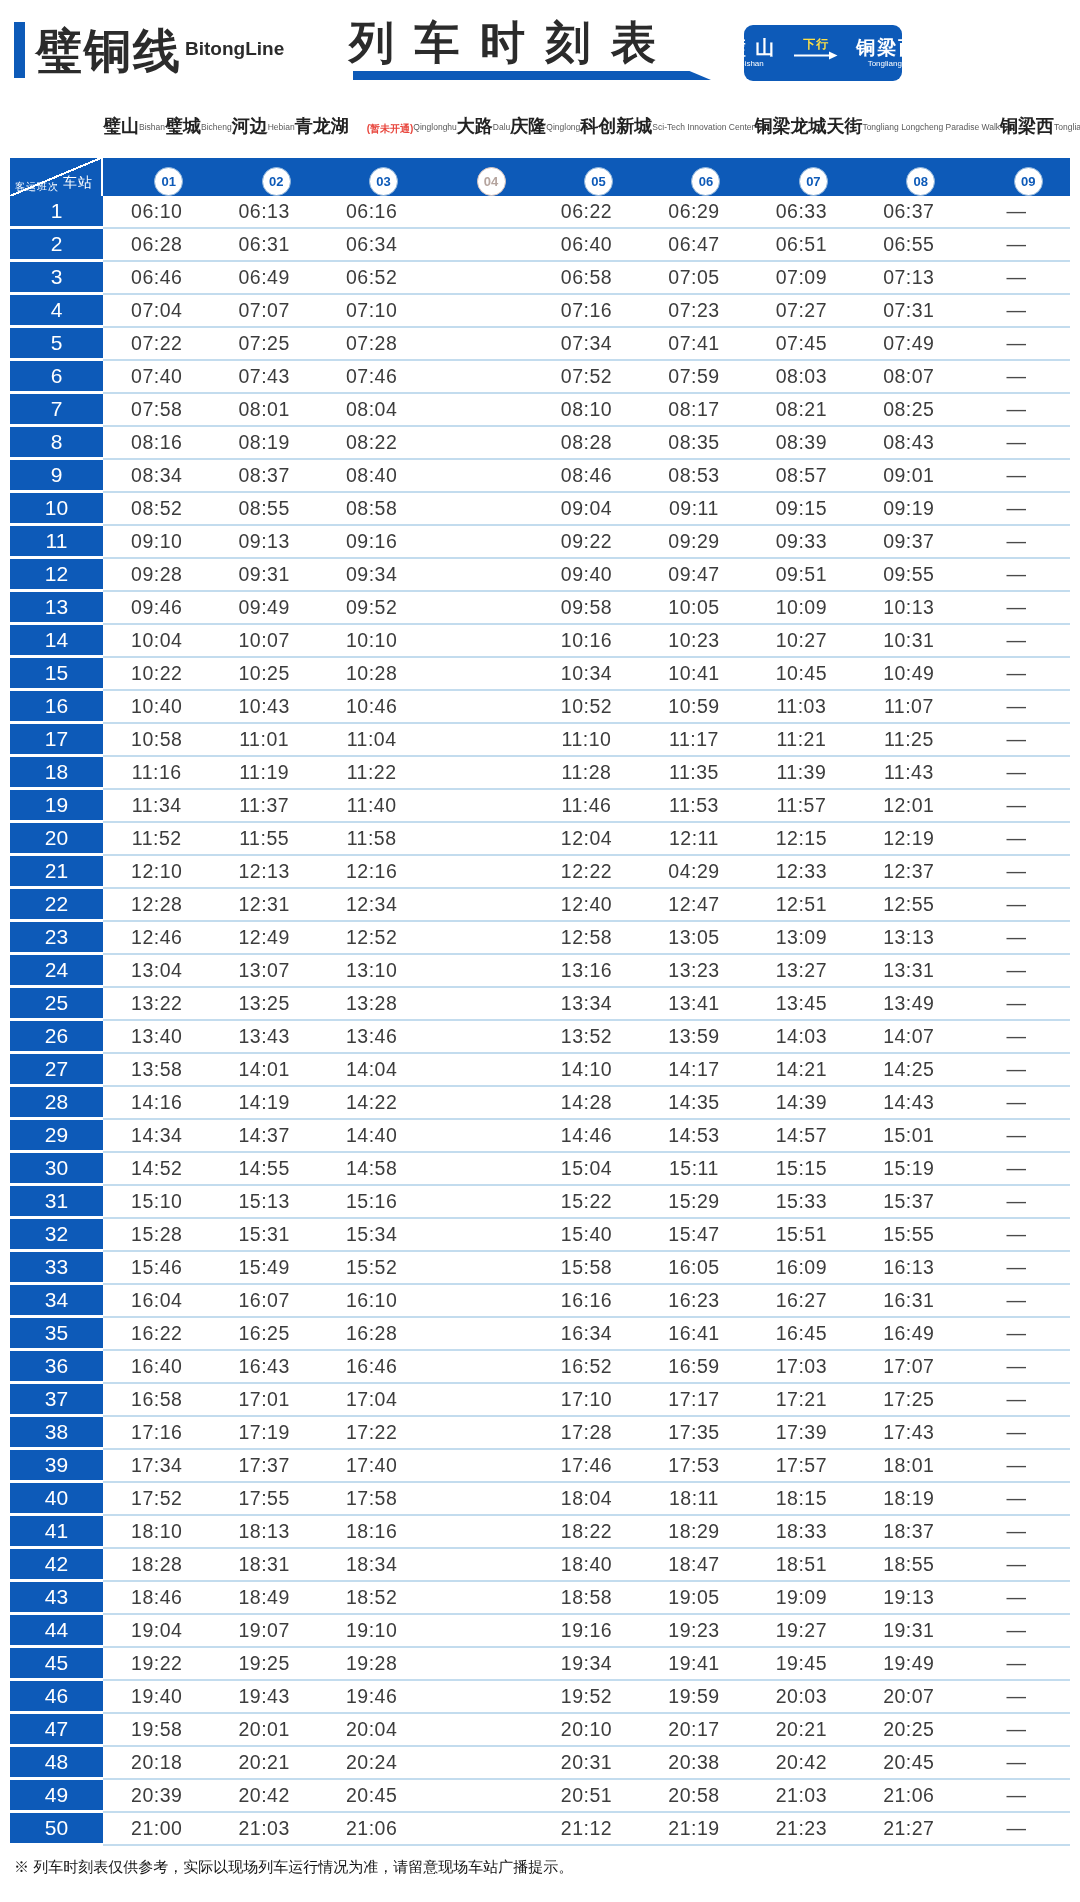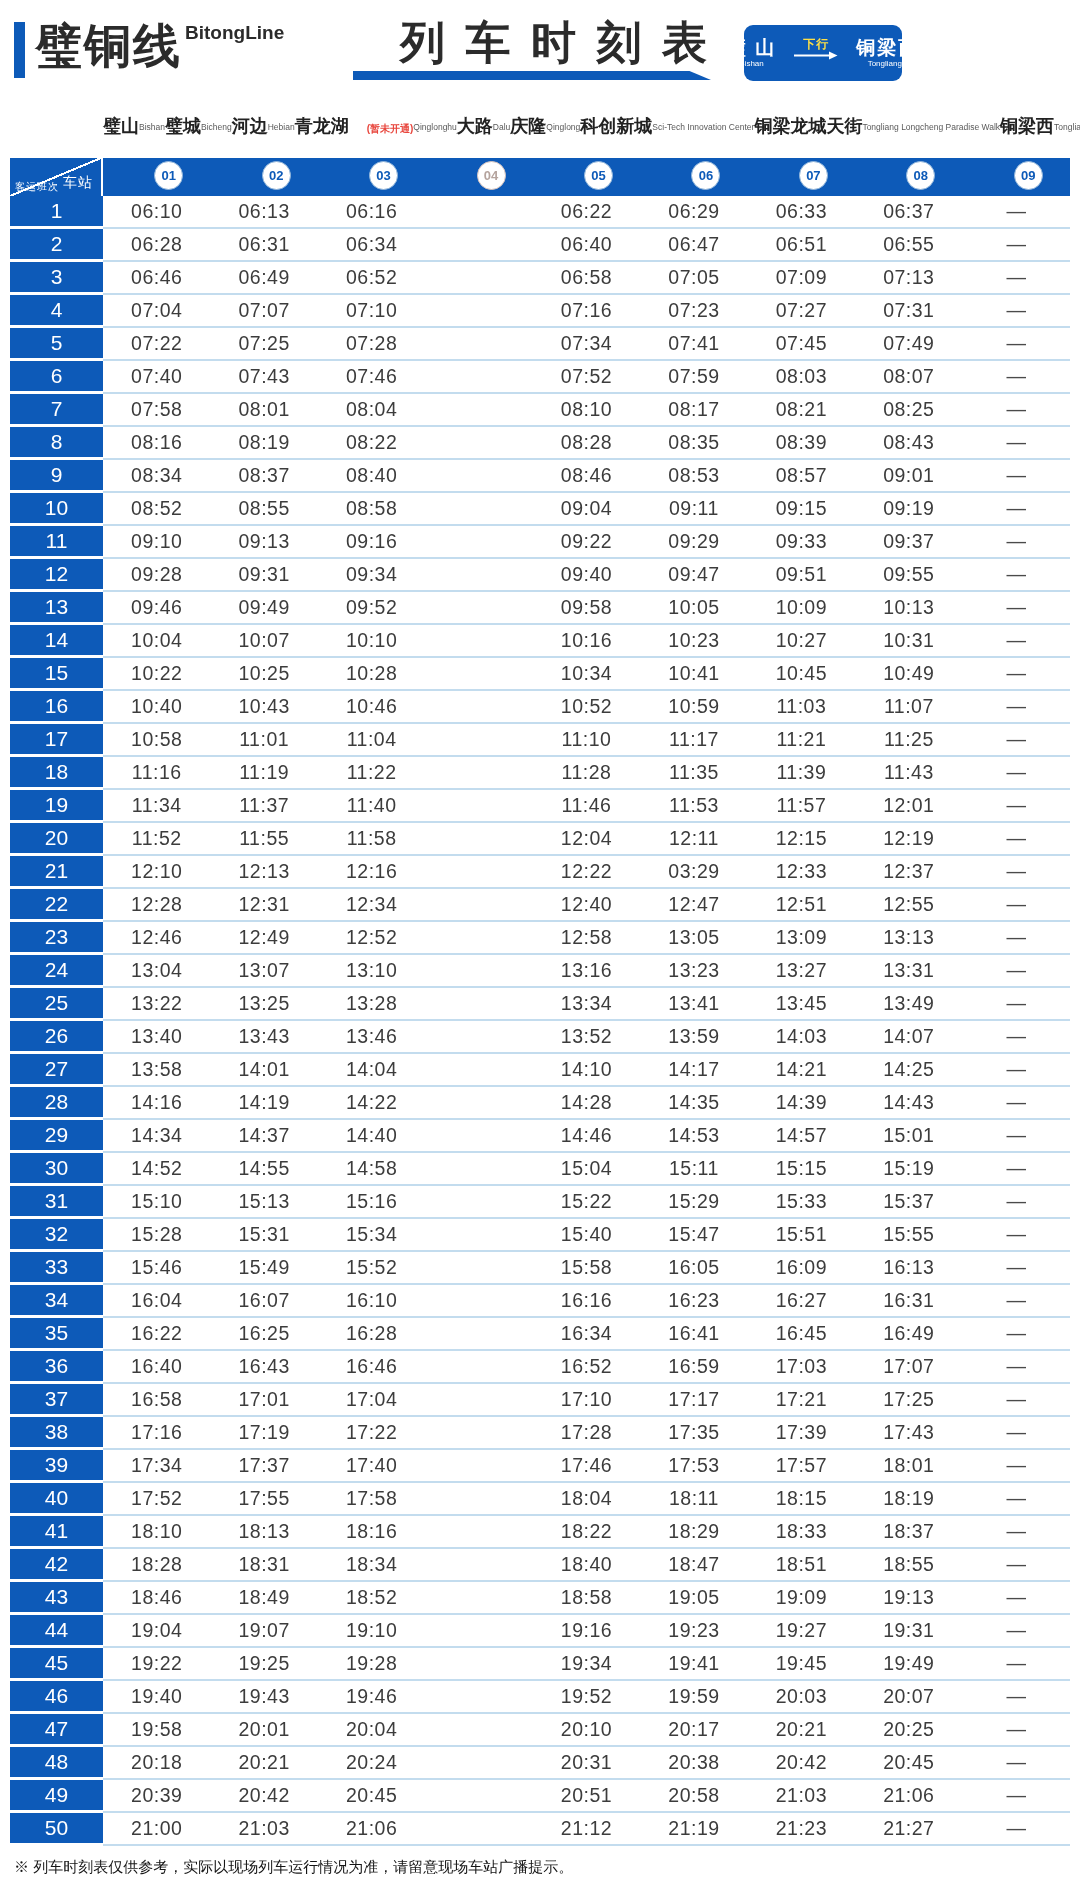--- a/index.html
+++ b/index.html
@@ -1,25 +1,25 @@
 <!DOCTYPE html>
 <html><head>
 <meta charset="utf-8">
 <style>
   html,body{margin:0;padding:0;background:#fff;}
   .page{position:relative;width:1080px;height:1902px;margin:0 auto;background:#fff;
         font-family:"Liberation Sans",sans-serif;overflow:hidden;}
 
   
   .topbar{position:absolute;top:0;left:0;right:0;height:96px;}
-  .brand{position:absolute;left:14px;top:22px;display:flex;align-items:flex-start;}
+  .brand{position:absolute;left:14px;top:22px;display:flex;align-items:center;}
   .brand-bar{width:11px;height:56px;background:#0d5ab8;margin-right:10px;}
   .brand-zh{font-size:47px;font-weight:bold;color:#2b2b2b;line-height:1;letter-spacing:2px;}
   .brand-en{font-size:19px;font-weight:bold;color:#2b2b2b;margin-left:3px;padding-bottom:3px;}
-  .title-wrap{position:absolute;left:298px;top:16px;text-align:right;}
+  .title-wrap{position:absolute;left:298px;top:16px;text-align:center;}
   .title{font-size:45px;font-weight:bold;color:#2b2b2b;letter-spacing:4px;line-height:1.2;}
   .title-underline{margin-top:1px;margin-left:55px;width:358px;height:9px;background:#0d5ab8;
         clip-path:polygon(0 0,94% 0,100% 100%,0 100%);}
   .badge{position:absolute;left:744px;top:25px;width:138px;height:48px;background:#0d5ab8;
         border-radius:9px;display:flex;align-items:center;justify-content:center;gap:18px;padding:4px 10px;}
   .badge-col{display:flex;flex-direction:column;align-items:center;line-height:1;}
   .badge-zh{font-size:19px;font-weight:bold;color:#fff;letter-spacing:2px;white-space:nowrap;}
   .badge-en{font-size:8px;color:#fff;margin-top:3px;white-space:nowrap;}
   .badge-mid{display:flex;flex-direction:column;align-items:center;line-height:1;margin-top:-8px;}
   .badge-dir{font-size:12px;font-weight:bold;color:#fde047;letter-spacing:1px;}
@@ -36,21 +36,21 @@
   .station .zh .note{font-size:10px;font-weight:bold;color:#e8453c;margin-left:18px;}
   .station .en{font-size:8.5px;color:#5a5a5a;white-space:nowrap;margin-top:1px;}
 
   
   .band{position:absolute;top:158px;left:10px;right:10px;height:38px;background:#0d5ab8;}
   .corner{position:relative;border-right:2px solid #fff;
         background:linear-gradient(to bottom right,transparent calc(50% - 1px),#fff calc(50% - 1px),
                    #fff calc(50% + 1px),transparent calc(50% + 1px));}
   .corner .top-label{position:absolute;top:16px;right:8px;font-size:14px;color:#fff;letter-spacing:1px;}
   .corner .bottom-label{position:absolute;bottom:2px;left:5px;font-size:10px;color:#fff;letter-spacing:1px;}
-  .circle-cell{display:flex;justify-content:center;align-items:center;padding-left:24px;}
+  .circle-cell{display:flex;justify-content:center;align-items:flex-end;padding-left:24px;}
   .circle{width:29px;height:29px;margin-top:-3px;border-radius:50%;background:#fff;
         border:1.5px solid #8fb4d9;box-sizing:border-box;display:flex;align-items:center;
         justify-content:center;font-size:13px;font-weight:bold;color:#0d5ab8;}
   .circle.closed{color:#b5a49e;border-color:#d6c3bd;}
 
   
   .tbody{position:absolute;top:196px;left:10px;right:10px;}
   .row{height:33px;}
   .cell{display:flex;align-items:center;justify-content:center;box-sizing:border-box;}
   .num{background:#0d5ab8;color:#fff;font-size:21px;border-bottom:3px solid #fff;}
@@ -409,21 +409,21 @@
         <div class="cell time">12:19</div>
         <div class="cell time dash">—</div>
       </div>
       <div class="row cols">
         <div class="cell num">21</div>
         <div class="cell time">12:10</div>
         <div class="cell time">12:13</div>
         <div class="cell time">12:16</div>
         <div class="cell time"></div>
         <div class="cell time">12:22</div>
-        <div class="cell time">03:29</div>
+        <div class="cell time">04:29</div>
         <div class="cell time">12:33</div>
         <div class="cell time">12:37</div>
         <div class="cell time dash">—</div>
       </div>
       <div class="row cols">
         <div class="cell num">22</div>
         <div class="cell time">12:28</div>
         <div class="cell time">12:31</div>
         <div class="cell time">12:34</div>
         <div class="cell time"></div>

